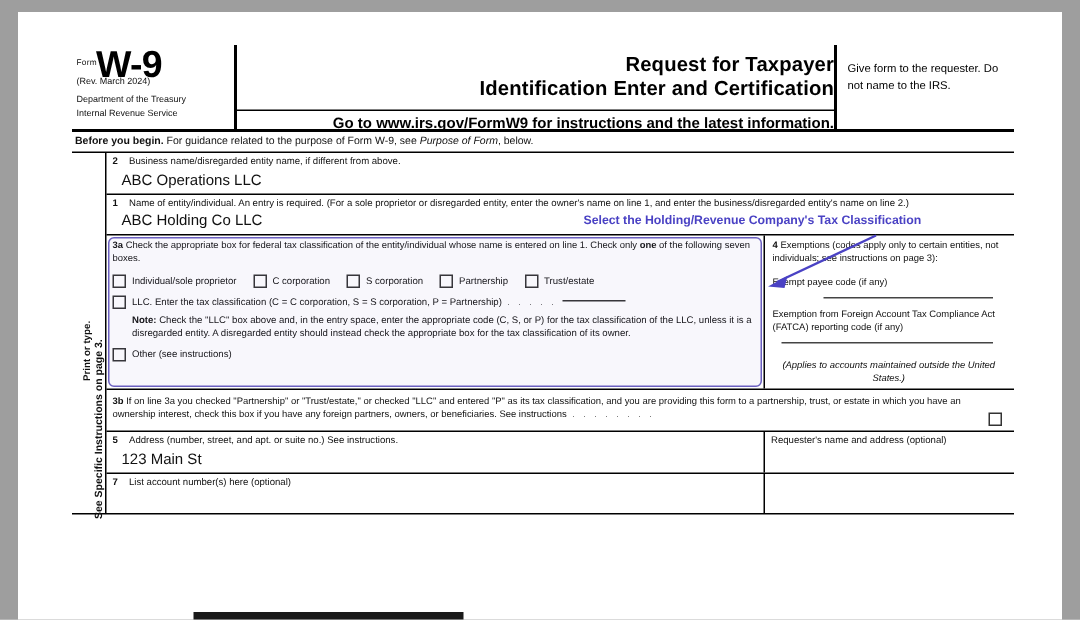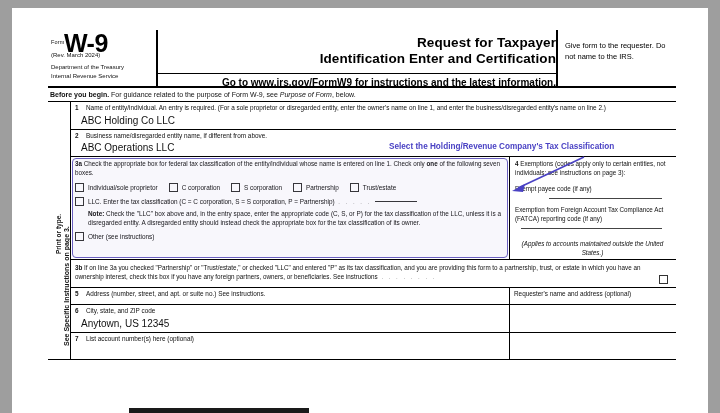--- a/index.html
+++ b/index.html
@@ -281,30 +281,30 @@
         <div class="side-inner">
           <div class="vtext a">Print or type.</div>
           <div class="vtext b">See Specific Instructions on page 3.</div>
         </div>
       </div>
 
       <div class="cols">
 
         <div class="row">
           <div class="rowlabel">
-            <span class="num">1</span><span>Name of entity/individual. An entry is required. (For a sole proprietor or disregarded entity, enter the owner's name on line 1, and enter the business/disregarded entity's name on line 2.)</span>
-          </div>
-          <div class="fieldval">ABC Holding Co LLC</div>
+            <span class="num">2</span><span>Business name/disregarded entity name, if different from above.</span>
+          </div>
+          <div class="fieldval">ABC Operations LLC</div>
         </div>
 
         <div class="row">
           <div class="rowlabel">
-            <span class="num">2</span><span>Business name/disregarded entity name, if different from above.</span>
-          </div>
-          <div class="fieldval">ABC Operations LLC</div>
+            <span class="num">1</span><span>Name of entity/individual. An entry is required. (For a sole proprietor or disregarded entity, enter the owner's name on line 1, and enter the business/disregarded entity's name on line 2.)</span>
+          </div>
+          <div class="fieldval">ABC Holding Co LLC</div>
         </div>
 
         <div class="row split">
 
           <div class="left-col">
             <div class="highlight"></div>
             <div class="cls-body">
               <div class="cls-head">
                 <span class="num2">3a</span>
                 <span>Check the appropriate box for federal tax classification of the entity/individual whose name is entered on line 1. Check only </span><b>one</b><span> of the following seven boxes.</span>
@@ -361,36 +361,28 @@
             </div>
             <span class="cb" style="margin-top:12px;"></span>
           </div>
         </div>
 
         <div class="row split">
           <div class="addr-left">
             <div class="rowlabel">
               <span class="num">5</span><span>Address (number, street, and apt. or suite no.) See instructions.</span>
             </div>
+            <div class="fieldval">123 Main St</div>
           </div>
           <div class="addr-right">
             <div class="reqlabel">Requester's name and address (optional)</div>
             <div class="fieldval"></div>
           </div>
         </div>
 
-        <div class="row split">
-          <div class="addr-left">
-            <div class="rowlabel">
-              <span class="num">6</span><span>City, state, and ZIP code</span>
-            </div>
-            <div class="fieldval">Anytown, US 12345</div>
-          </div>
-          <div class="addr-right"></div>
-        </div>
 
         <div class="row split" style="border-bottom:none;">
           <div class="addr-left">
             <div class="rowlabel">
               <span class="num">7</span><span>List account number(s) here (optional)</span>
             </div>
             <div class="fieldval" style="min-height:10px;"></div>
           </div>
           <div class="addr-right"></div>
         </div>

